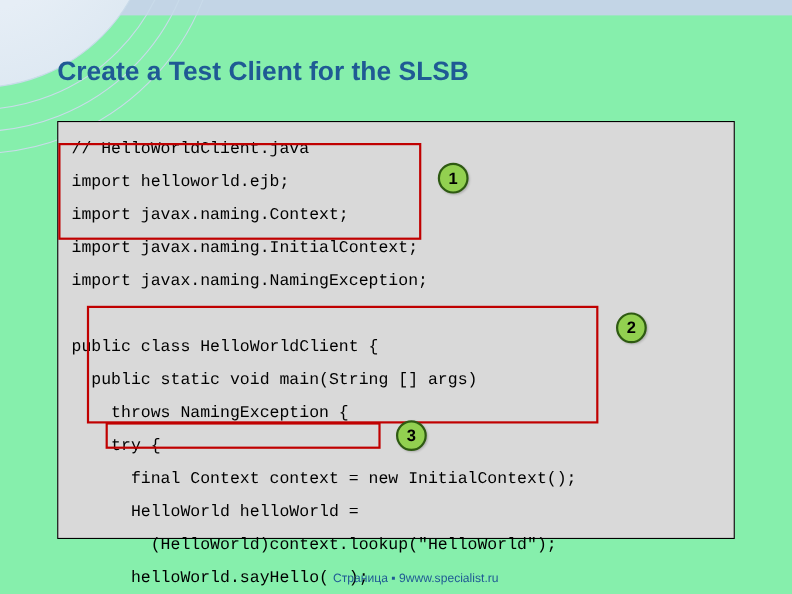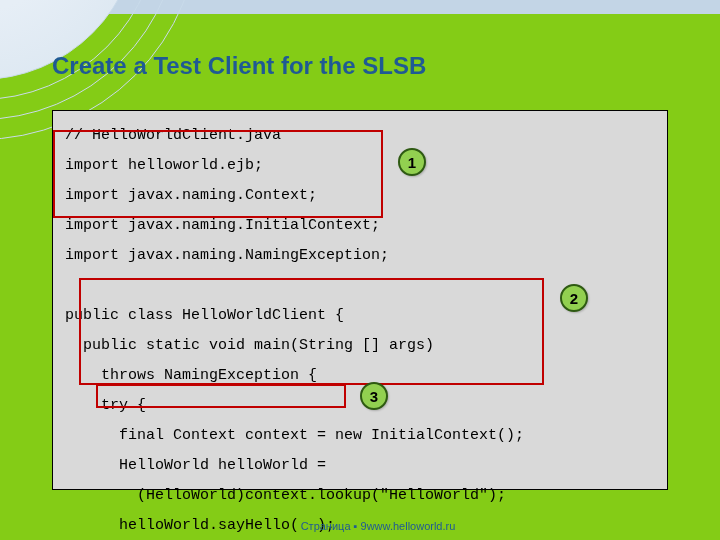--- a/index.html
+++ b/index.html
@@ -2,21 +2,21 @@
 <html><head>
 <meta charset="utf-8">
 <style>
   * { margin: 0; padding: 0; box-sizing: border-box; }
   html, body { width: 720px; height: 540px; font-family: Arial, Helvetica, sans-serif; background: #fff; overflow: hidden; }
 
   .slide {
     position: relative;
     width: 720px;
     height: 540px;
-    background: #84cc16;
+    background: #86efac;
   }
 
   .top-deco {
     position: absolute;
     top: -40px;
     left: -40px;
     width: 260px;
     height: 180px;
     pointer-events: none;
   }
@@ -146,16 +146,16 @@
   <div class="callout c1">1</div>
   <div class="callout c2">2</div>
   <div class="callout c3">3</div>
 
   <div class="footer">
     <div>
       <span>Страница</span>
       <span>▪</span>
       <span>9</span>
     </div>
-    <div>www.helloworld.ru</div>
+    <div>www.specialist.ru</div>
   </div>
 
 </div>
 
 </body></html>

